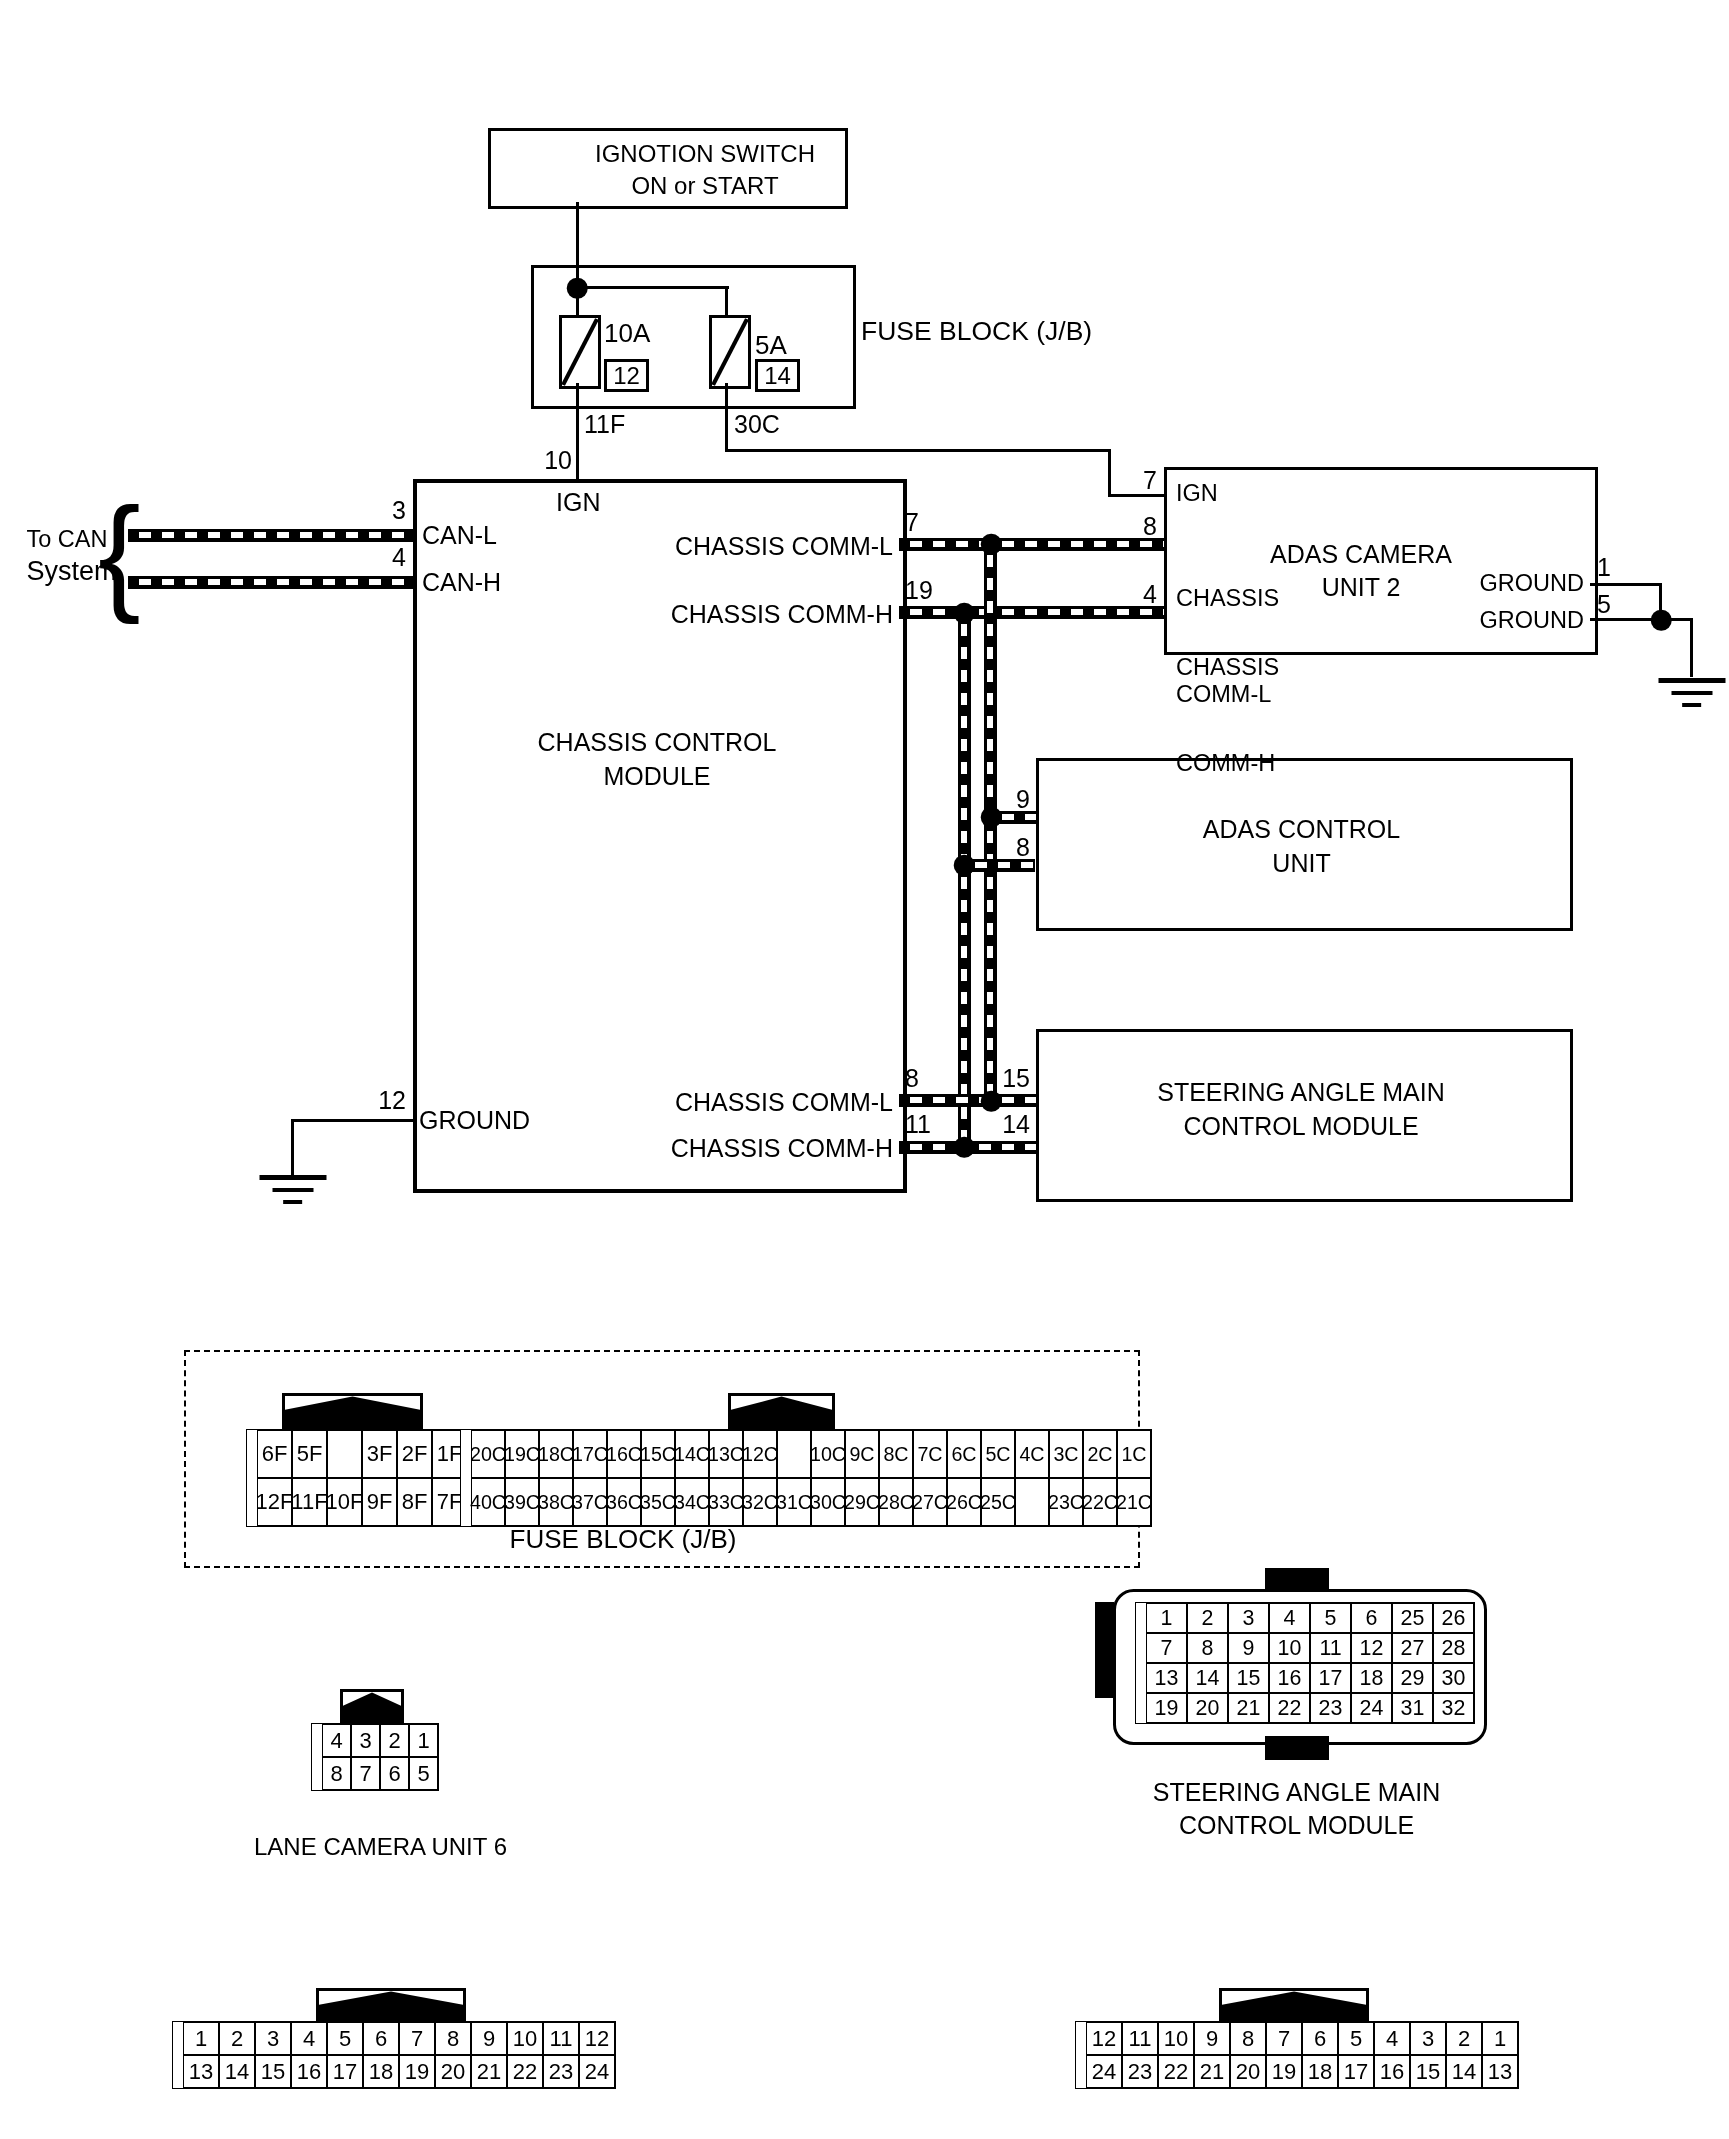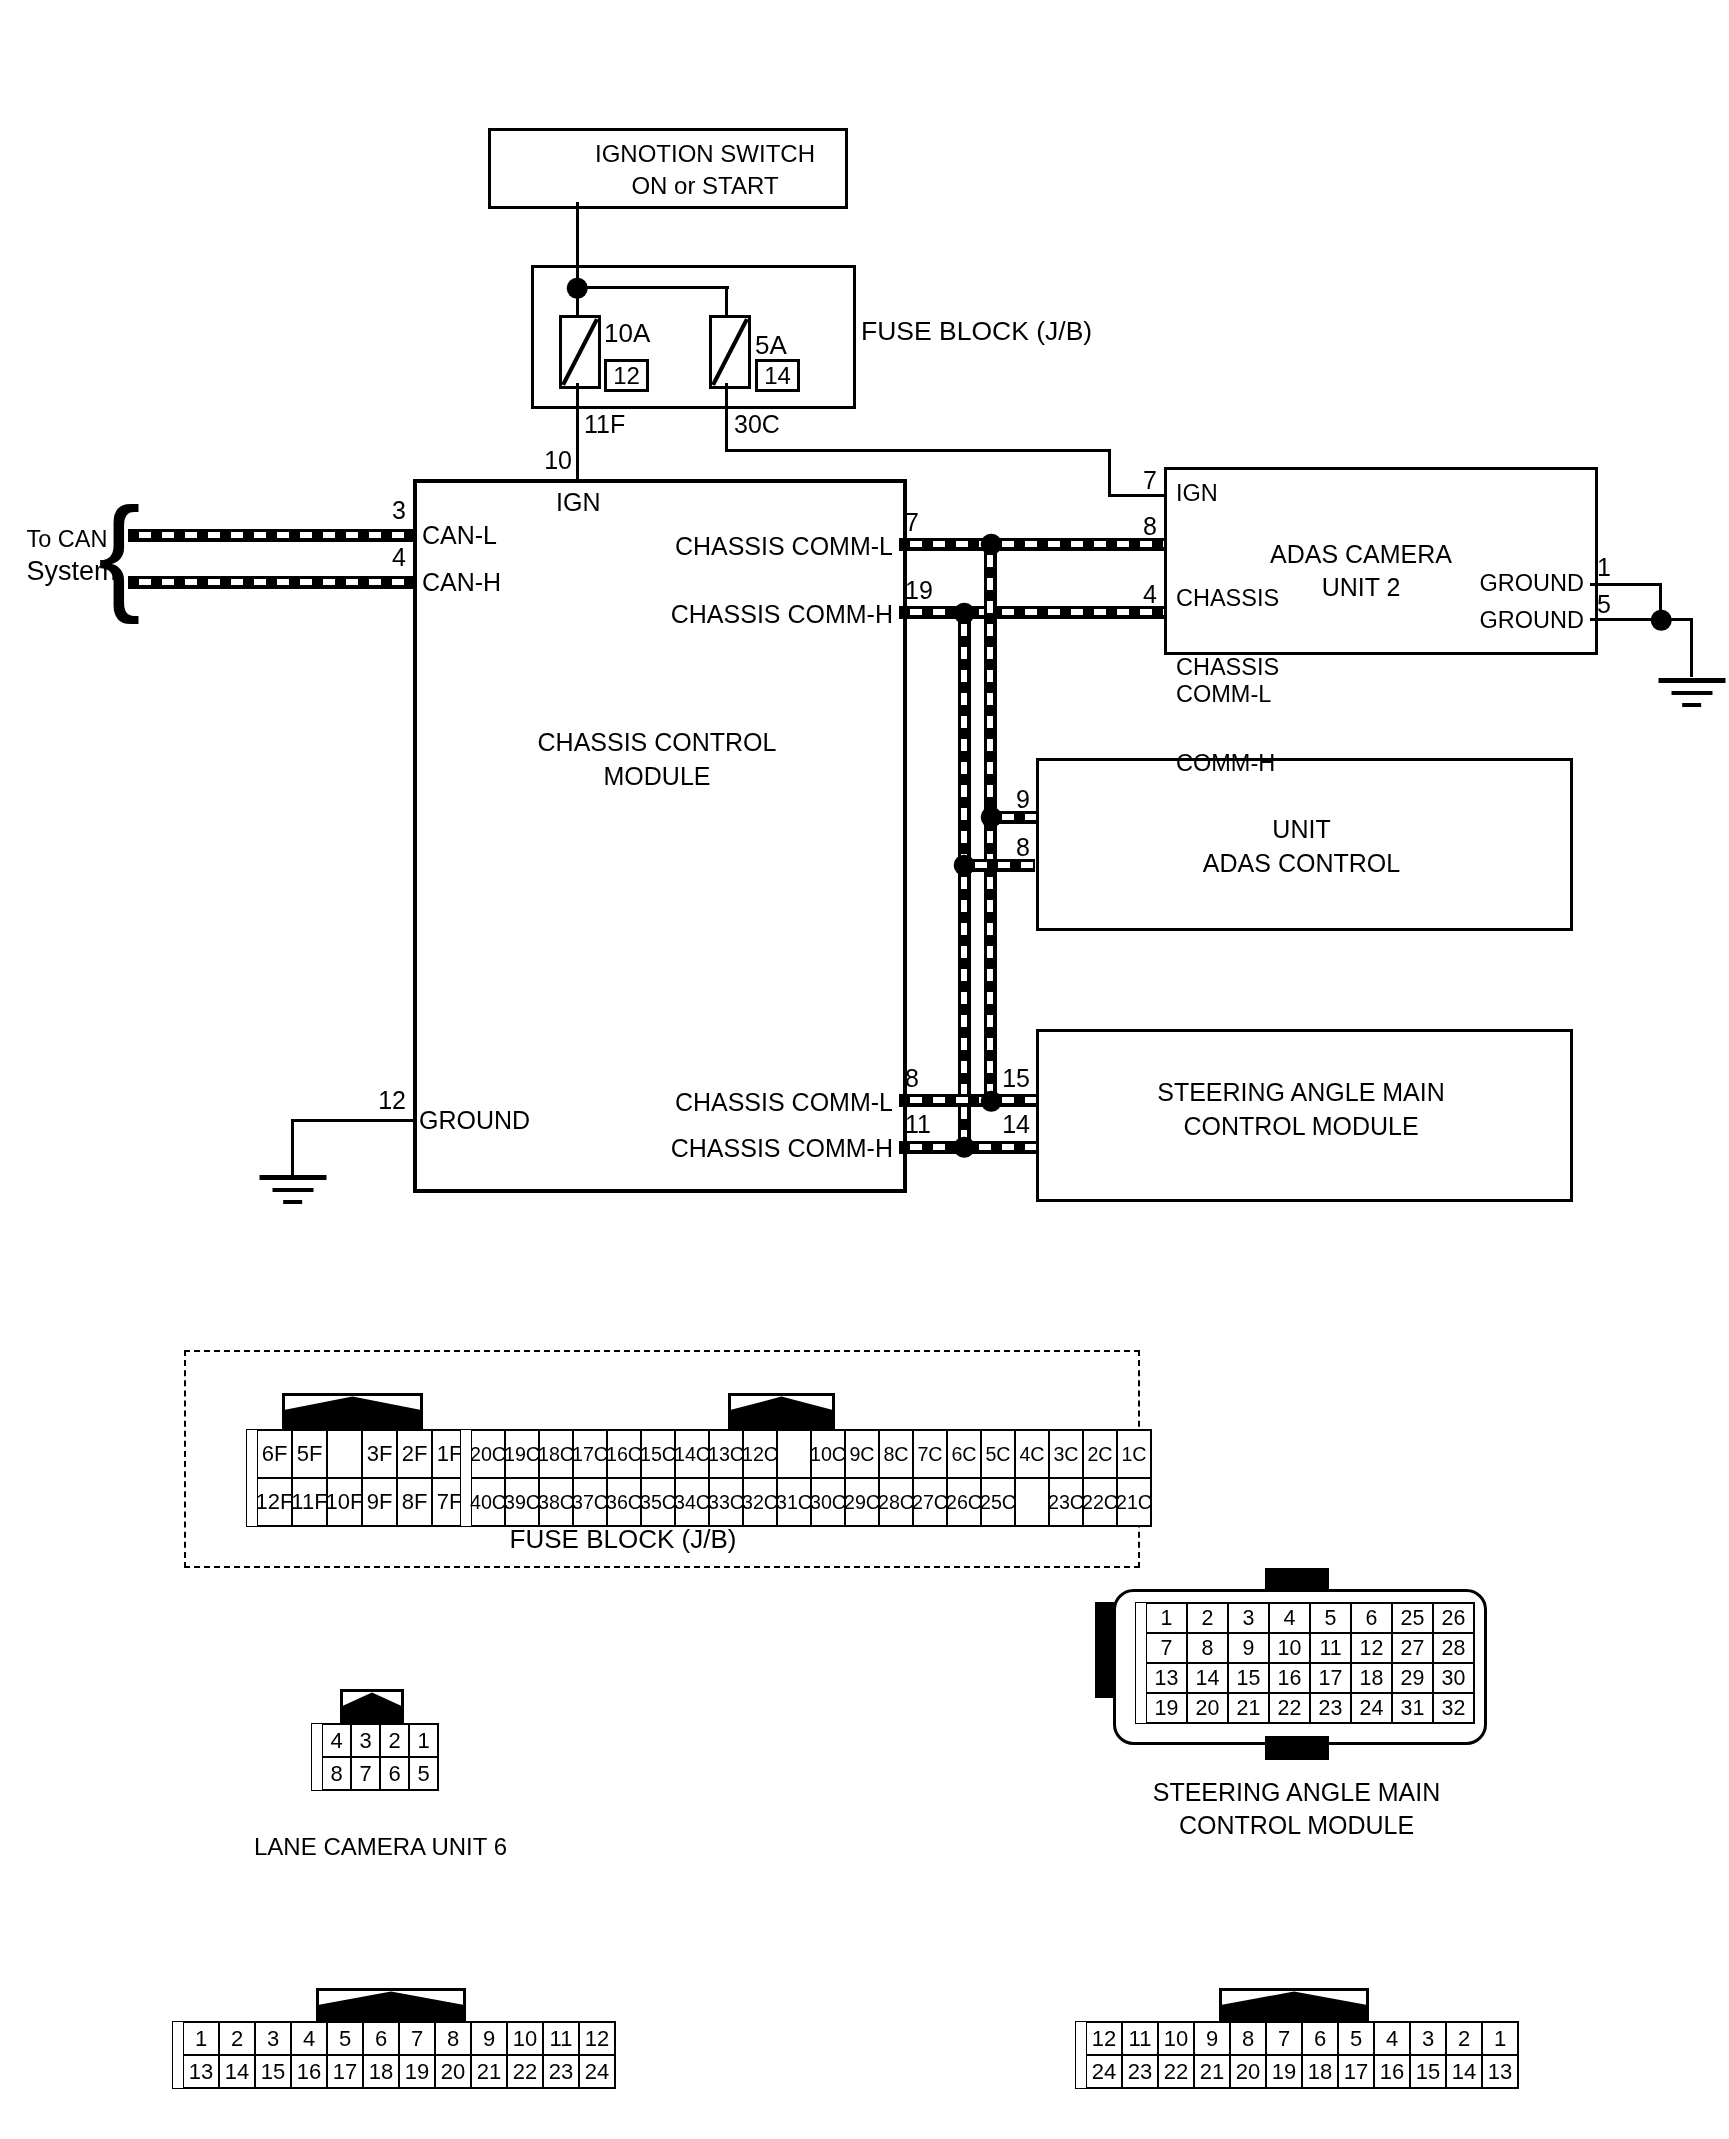--- a/index.html
+++ b/index.html
@@ -164,22 +164,22 @@
   <div class="dot" style="left:1661px;top:620px;"></div>
   <div class="line-v" style="left:1690px;top:618px;height:59px;"></div>
   <div class="gnd" style="left:1658px;top:678px;width:67px;height:30px;">
     <div class="b1"></div>
       <div class="b2"></div>
       <div class="b3"></div>
   </div>
 
   <div class="box" style="left:1036px;top:758px;width:531px;height:167px;"></div>
   <div class="lbl lbl-c" style="left:1079px;top:812px;width:445px;line-height:34px;">
+    <div>ADAS CONTROL</div>
     <div>UNIT</div>
-    <div>ADAS CONTROL</div>
   </div>
   <div class="lbl lbl-r" style="left:999px;top:785px;width:31px;">9</div>
   <div class="wire-h" style="left:991px;top:811px;width:45px;"></div>
   <div class="lbl lbl-r" style="left:999px;top:833px;width:31px;">8</div>
   <div class="wire-h" style="left:964px;top:859px;width:71px;"></div>
 
   <div class="box" style="left:1036px;top:1029px;width:531px;height:167px;"></div>
   <div class="lbl lbl-c" style="left:1057px;top:1075px;width:488px;line-height:34px;">
     <div>STEERING ANGLE MAIN</div>
     <div>CONTROL MODULE</div>

